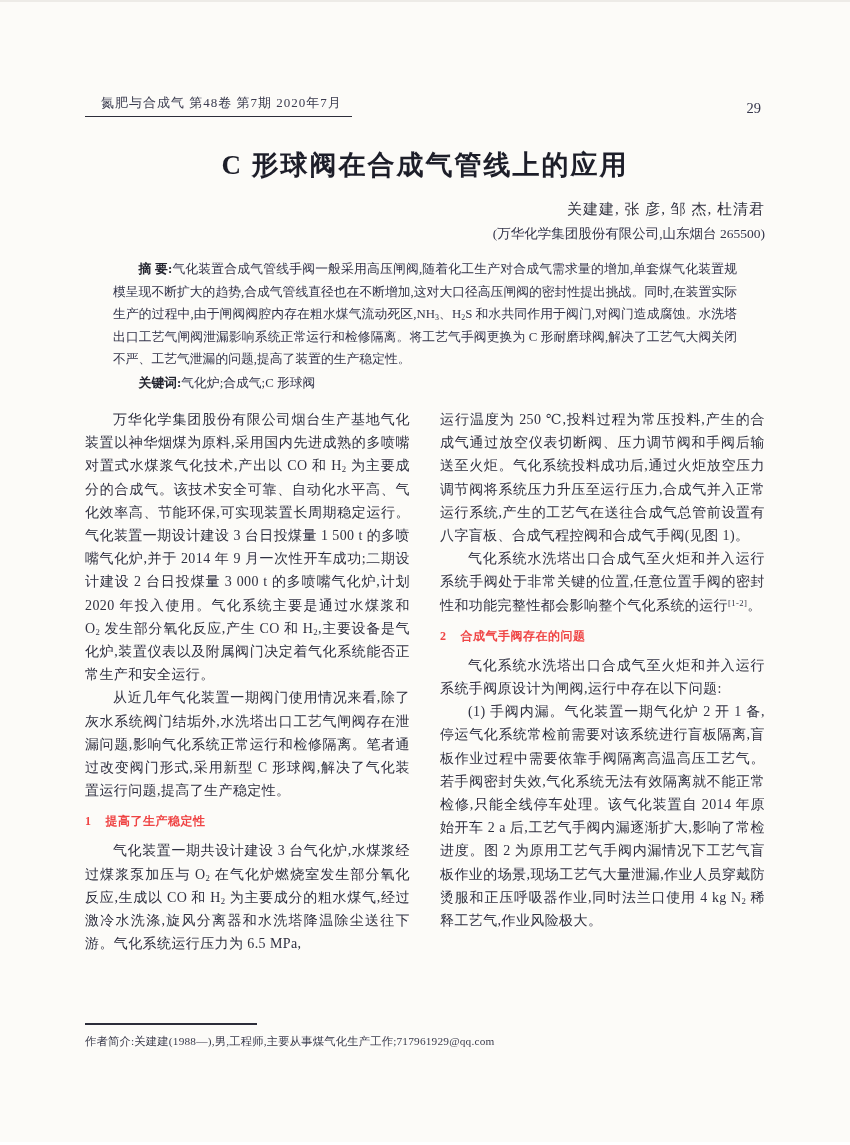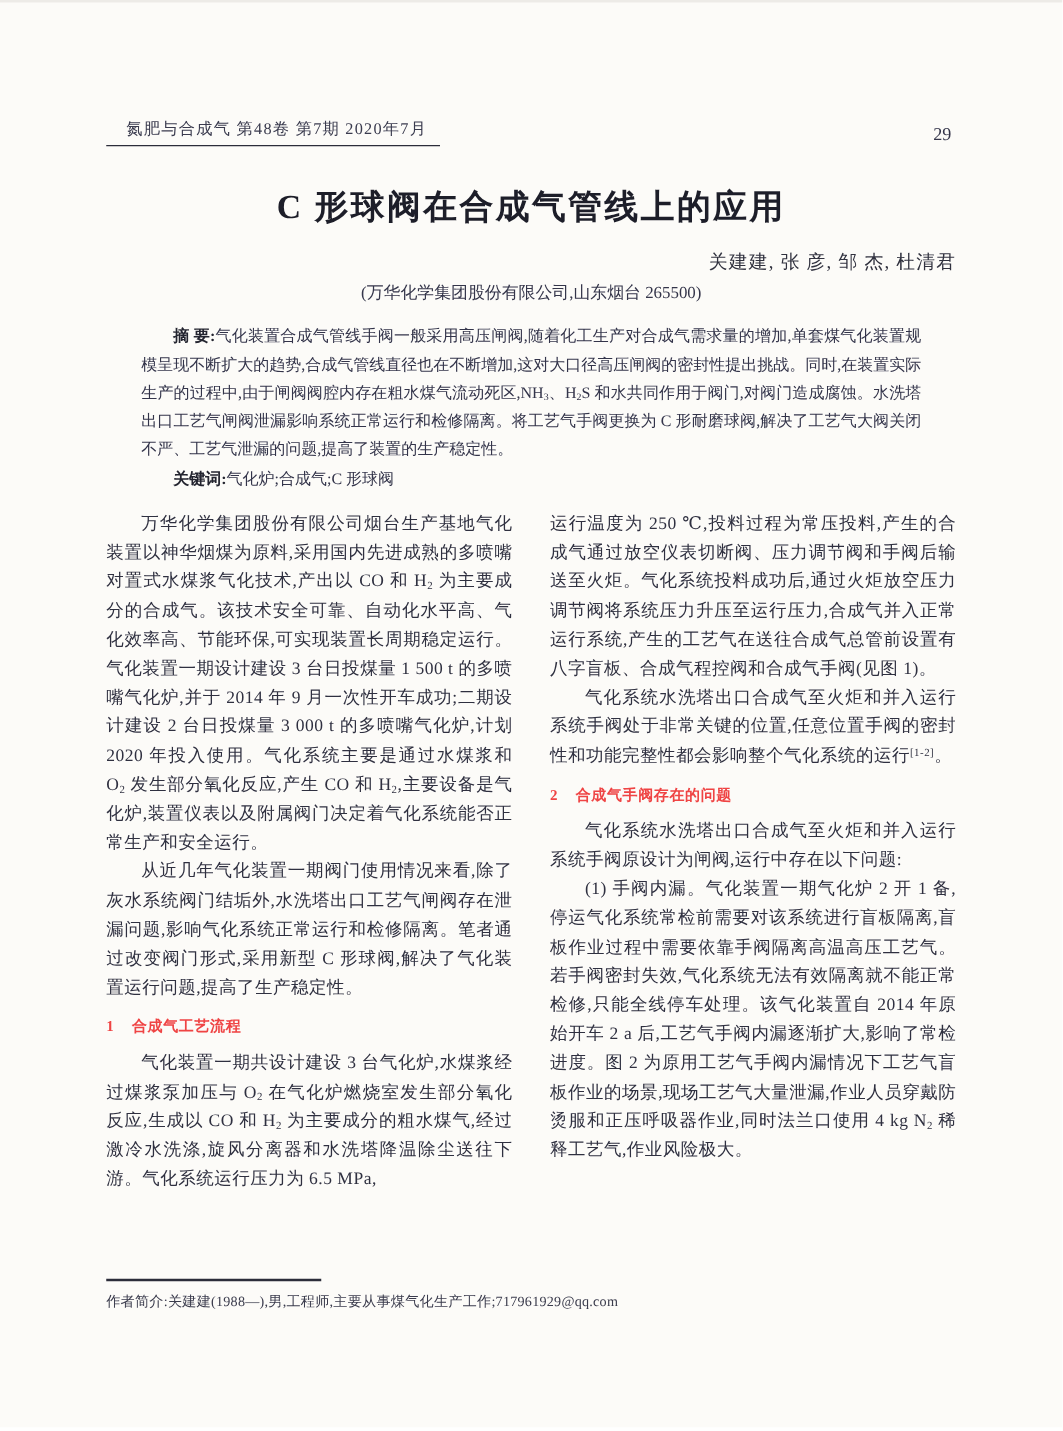--- a/index.html
+++ b/index.html
@@ -31,21 +31,21 @@
     font-size:27px;
     font-weight:700;
     letter-spacing:2px;
     color:#1d1e29;
   }
   .authors{
     margin-top:17px;text-align:right;
     font-size:15px;letter-spacing:1px;color:#31323f;
   }
   .affiliation{
-    margin-top:6px;text-align:center;
+    margin-top:6px;text-align:right;
     font-size:13.5px;color:#34354a;
   }
   .abstract{
     margin:15px 28px 0 28px;
     font-size:12.8px;line-height:22.6px;
     text-align:justify;text-indent:2em;color:#33344a;
   }
   .abstract b,.keywords b,.meta-row b{font-weight:700;color:#23242f;text-align:center;}
   .keywords{
     margin:1px 28px 0 28px;
@@ -106,21 +106,21 @@
 
   <p class="abstract"><b>摘  要:</b><span><span>气化装置合成气管线手阀一般采用高压闸阀,随着化工生产对合成气需求量的增加,单套煤气化装置规模呈现不断扩大的趋势,合成气管线直径也在不断增加,这对大口径高压闸阀的密封性提出挑战。同时,在装置实际生产的过程中,由于闸阀阀腔内存在粗水煤气流动死区,NH</span><sub>3</sub><span>、H</span><sub>2</sub><span>S 和水共同作用于阀门,对阀门造成腐蚀。水洗塔出口工艺气闸阀泄漏影响系统正常运行和检修隔离。将工艺气手阀更换为 C 形耐磨球阀,解决了工艺气大阀关闭不严、工艺气泄漏的问题,提高了装置的生产稳定性。</span></span></p>
 
   <p class="keywords"><b>关键词:</b><span>气化炉;合成气;C 形球阀</span></p>
 
 
   <div class="columns">
     <div class="column">
         <p class="body-p indent"><span>万华化学集团股份有限公司烟台生产基地气化装置以神华烟煤为原料,采用国内先进成熟的多喷嘴对置式水煤浆气化技术,产出以 CO 和 H</span><sub>2</sub><span> 为主要成分的合成气。该技术安全可靠、自动化水平高、气化效率高、节能环保,可实现装置长周期稳定运行。气化装置一期设计建设 3 台日投煤量 1 500 t 的多喷嘴气化炉,并于 2014 年 9 月一次性开车成功;二期设计建设 2 台日投煤量 3 000 t 的多喷嘴气化炉,计划 2020 年投入使用。气化系统主要是通过水煤浆和 O</span><sub>2</sub><span> 发生部分氧化反应,产生 CO 和 H</span><sub>2</sub><span>,主要设备是气化炉,装置仪表以及附属阀门决定着气化系统能否正常生产和安全运行。</span></p>
         <p class="body-p indent"><span>从近几年气化装置一期阀门使用情况来看,除了灰水系统阀门结垢外,水洗塔出口工艺气闸阀存在泄漏问题,影响气化系统正常运行和检修隔离。笔者通过改变阀门形式,采用新型 C 形球阀,解决了气化装置运行问题,提高了生产稳定性。</span></p>
-        <h2 class="section-heading"><span class="sec-num">1</span><span>合成气工艺流程</span></h2>
+        <h2 class="section-heading"><span class="sec-num">1</span><span>提高了生产稳定性</span></h2>
         <p class="body-p indent"><span>气化装置一期共设计建设 3 台气化炉,水煤浆经过煤浆泵加压与 O</span><sub>2</sub><span> 在气化炉燃烧室发生部分氧化反应,生成以 CO 和 H</span><sub>2</sub><span> 为主要成分的粗水煤气,经过激冷水洗涤,旋风分离器和水洗塔降温除尘送往下游。气化系统运行压力为 6.5 MPa,</span></p>
       </div>
     <div class="column">
         <p class="body-p"><span>运行温度为 250 ℃,投料过程为常压投料,产生的合成气通过放空仪表切断阀、压力调节阀和手阀后输送至火炬。气化系统投料成功后,通过火炬放空压力调节阀将系统压力升压至运行压力,合成气并入正常运行系统,产生的工艺气在送往合成气总管前设置有八字盲板、合成气程控阀和合成气手阀(见图 1)。</span></p>
         <p class="body-p indent"><span>气化系统水洗塔出口合成气至火炬和并入运行系统手阀处于非常关键的位置,任意位置手阀的密封性和功能完整性都会影响整个气化系统的运行</span><sup>[1-2]</sup><span>。</span></p>
         <h2 class="section-heading"><span class="sec-num">2</span><span>合成气手阀存在的问题</span></h2>
         <p class="body-p indent"><span>气化系统水洗塔出口合成气至火炬和并入运行系统手阀原设计为闸阀,运行中存在以下问题:</span></p>
         <p class="body-p indent"><span>(1) 手阀内漏。气化装置一期气化炉 2 开 1 备,停运气化系统常检前需要对该系统进行盲板隔离,盲板作业过程中需要依靠手阀隔离高温高压工艺气。若手阀密封失效,气化系统无法有效隔离就不能正常检修,只能全线停车处理。该气化装置自 2014 年原始开车 2 a 后,工艺气手阀内漏逐渐扩大,影响了常检进度。图 2 为原用工艺气手阀内漏情况下工艺气盲板作业的场景,现场工艺气大量泄漏,作业人员穿戴防烫服和正压呼吸器作业,同时法兰口使用 4 kg N</span><sub>2</sub><span> 稀释工艺气,作业风险极大。</span></p>
       </div>
   </div>

